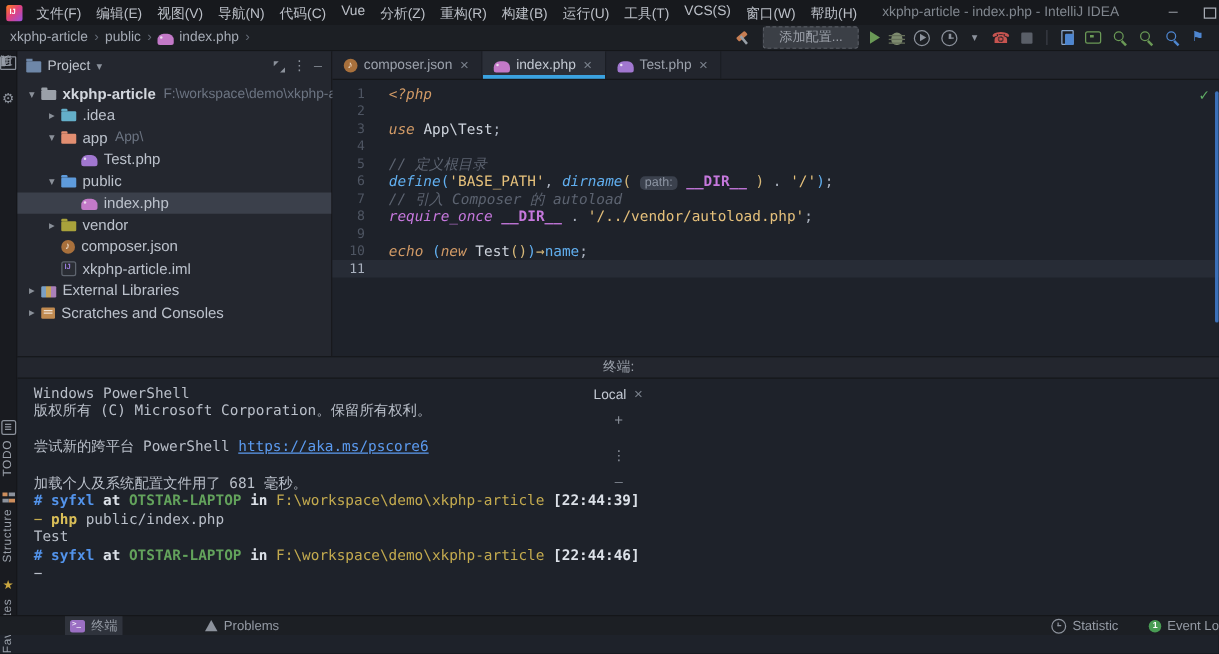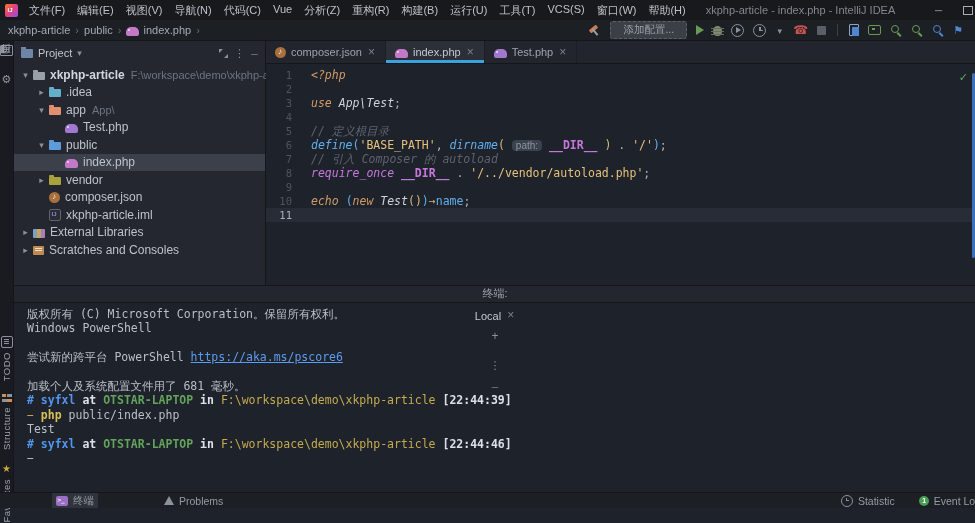--- a/index.html
+++ b/index.html
@@ -128,21 +128,21 @@
   .cline{height:14px;line-height:14px;display:flex;white-space:pre;}
   .cline.cur{background:#272C36;}
   .gut{width:26px;text-align:right;color:#4E5562;font-size:10.5px;flex:none;}
   .cline.cur .gut{color:#A9B1BE;}
   .segs{margin-left:19px;}
   .tk-kw1{color:#D19A66;font-style:italic;}
   .tk-kw2{color:#C678DD;font-style:italic;}
   .tk-fn{color:#61AFEF;font-style:italic;}
   .tk-str{color:#E5C07B;}
   .tk-cmt{color:#5C6370;font-style:italic;}
-  .tk-cls{color:#CDD3DC;font-style:italic;}
+  .tk-cls{color:#CDD3DC;}
   .tk-mg{color:#C678DD;font-weight:bold;}
   .tk-fld{color:#61AFEF;text-align:center;}
   .tk-pl{color:#ABB2BF;}
   .tk-b1{color:#61AFEF;}
   .tk-b2{color:#D5B778;}
   .tk-arr{color:#D5B778;}
   .tk-hint{background:#3B414D;color:#8D95A3;border-radius:4px;padding:0 4px;font-style:normal;font-size:10px;font-family:"Liberation Sans",sans-serif;margin-top:20px;}
   .check-icon{position:absolute;right:8px;top:26px;}
   .check-icon::before{content:"✓";color:#5FAD65;font-size:11px;}
   #editor-scrollbar{position:absolute;right:1px;top:32px;width:3px;height:185px;background:#3C70B8;border-radius:2px;}
@@ -419,22 +419,22 @@
         <span class="term-tab">
           <span>Local</span>
           <span class="chr close-icon"></span>
         </span>
         <span class="chr plus-icon"></span>
         <span class="spacer"></span>
         <span class="chr more-dots-icon"></span>
         <span class="chr hide-icon"></span>
       </div>
       <div id="term-lines">
+          <div class="tline"><span class="tm-t">Windows PowerShell</span></div>
           <div class="tline"><span class="tm-t">版权所有 (C) Microsoft Corporation。保留所有权利。</span></div>
-          <div class="tline"><span class="tm-t">Windows PowerShell</span></div>
           <div class="tline">&nbsp;</div>
           <div class="tline"><span class="tm-t">尝试新的跨平台 PowerShell </span><span class="tm-ln">https://aka.ms/pscore6</span></div>
           <div class="tline">&nbsp;</div>
           <div class="tline"><span class="tm-t">加载个人及系统配置文件用了 681 毫秒。</span></div>
           <div class="tline"><span class="tm-bl"># syfxl</span><span class="tm-b"> at </span><span class="tm-gr">OTSTAR-LAPTOP</span><span class="tm-b"> in </span><span class="tm-ye">F:\workspace\demo\xkphp-article</span><span class="tm-b"> [22:44:39]</span></div>
           <div class="tline"><span class="tm-ye">− </span><span class="tm-yb">php</span><span class="tm-t"> public/index.php</span></div>
           <div class="tline"><span class="tm-t">Test</span></div>
           <div class="tline"><span class="tm-bl"># syfxl</span><span class="tm-b"> at </span><span class="tm-gr">OTSTAR-LAPTOP</span><span class="tm-b"> in </span><span class="tm-ye">F:\workspace\demo\xkphp-article</span><span class="tm-b"> [22:44:46]</span></div>
           <div class="tline"><span class="tm-t">−</span></div>
         </div>

